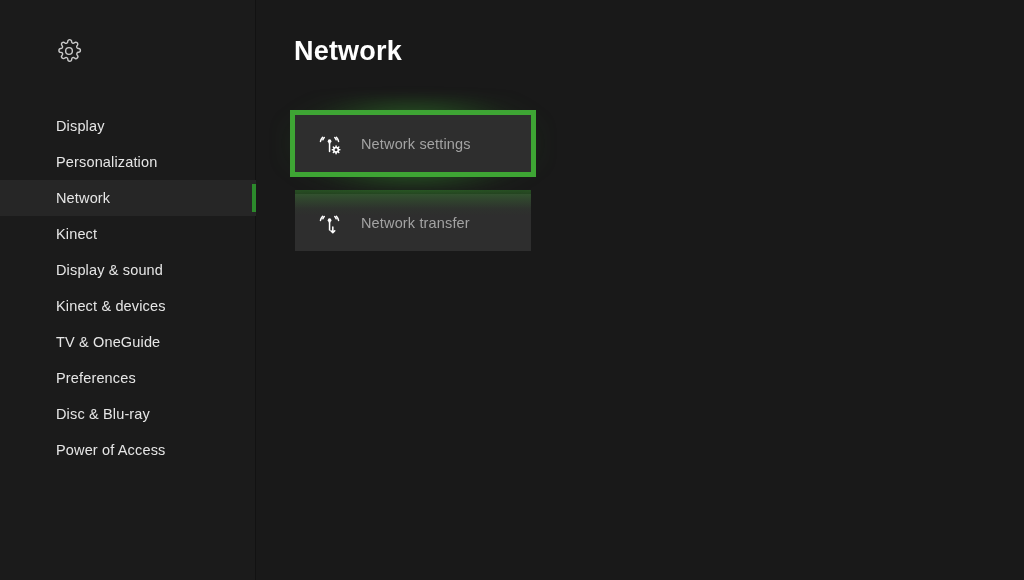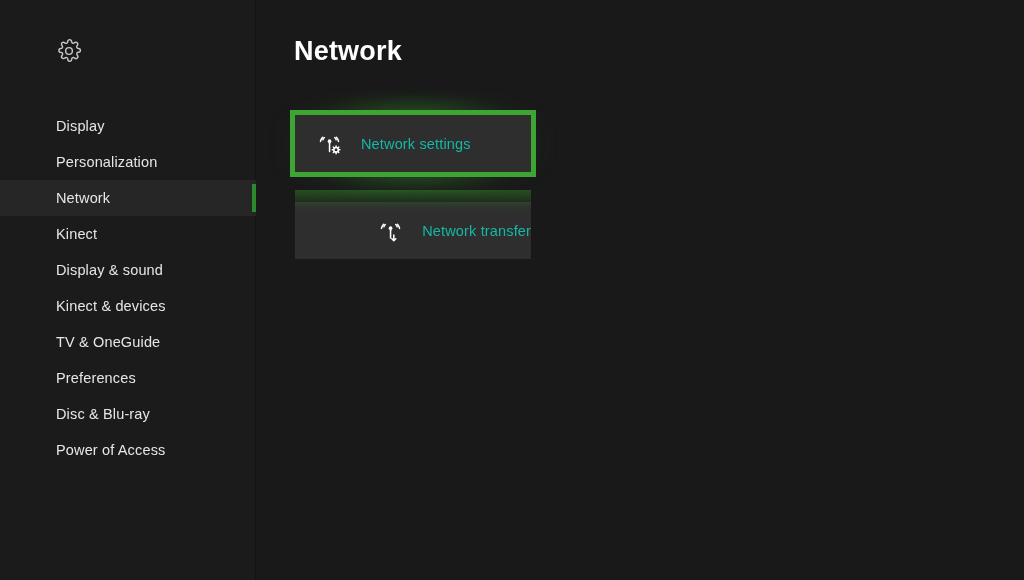--- a/index.html
+++ b/index.html
@@ -95,34 +95,34 @@
     left: 39px;
     width: 236px;
     height: 57px;
     background: #2e2e2e;
     display: flex;
     align-items: center;
     cursor: default;
   }
 
   #tile-network-settings { top: 115px; }
-  #tile-network-transfer { top: 202px; justify-content: flex-end; }
+  #tile-network-transfer { top: 194px; }
 
   .tile-icon {
     width: 26px;
     height: 26px;
     margin-left: 22px;
     flex: 0 0 auto;
   }
   .tile-icon svg { display: block; width: 26px; height: 26px; }
 
   .tile-label {
     margin-left: 18px;
     font-size: 14.5px;
-    color: #14b8a6;
+    color: #a3a3a3;
     letter-spacing: .15px;
     white-space: nowrap;
   }
 
   
   #focus-glow {
     position: absolute;
     left: 20px;
     top: 96px;
     width: 274px;

